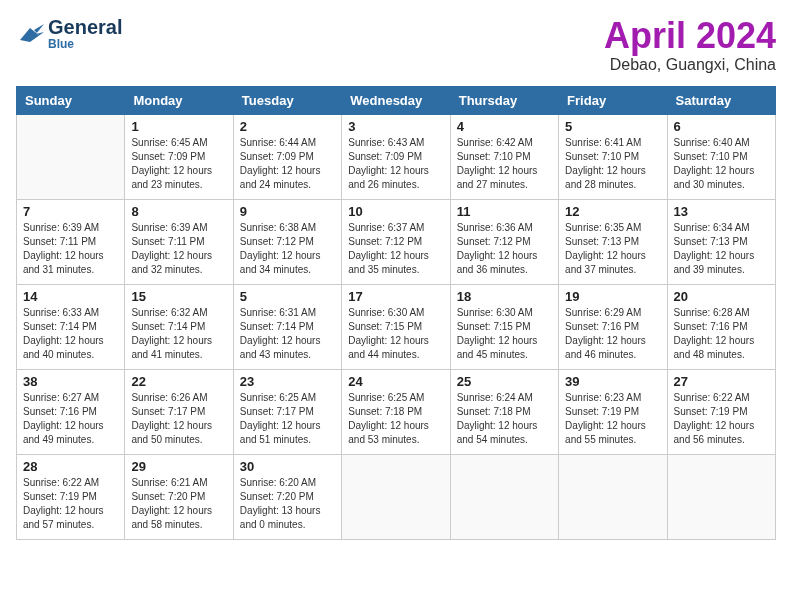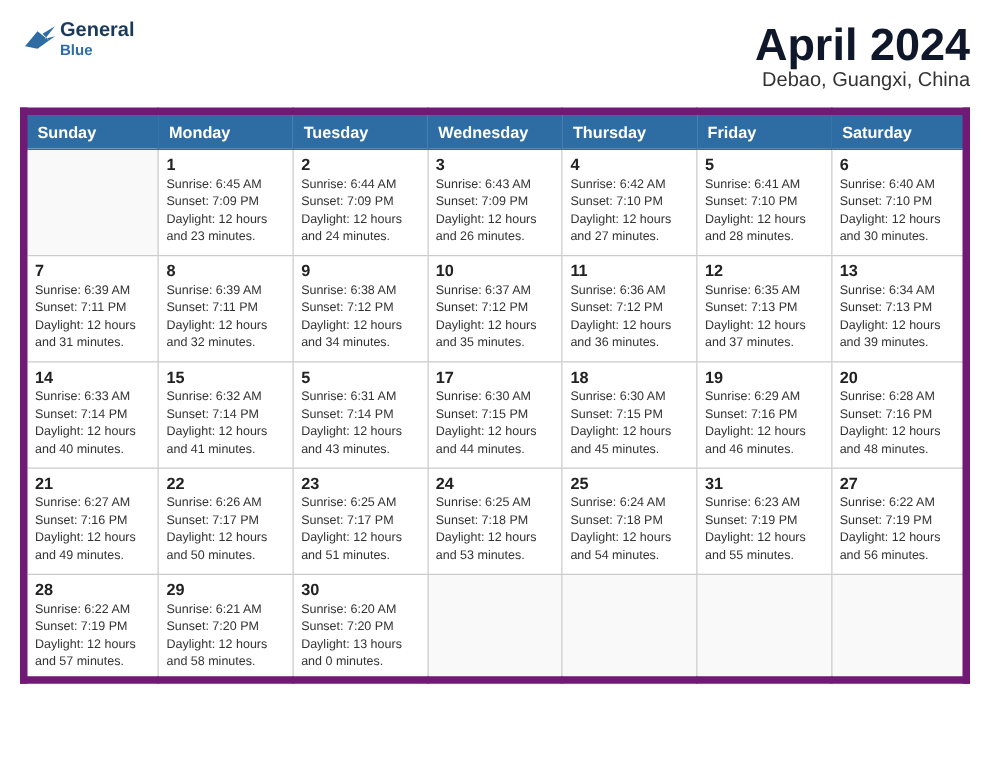--- a/index.html
+++ b/index.html
@@ -24,31 +24,31 @@
     .logo-bird {
       width: 28px;
       height: 24px;
     }
     .title-area {
       text-align: right;
     }
     .month-title {
       font-size: 36px;
       font-weight: bold;
-      color: #0f172a;
+      color: #a21caf;
       line-height: 1.1;
     }
     .location-title {
       font-size: 16px;
       color: #333;
     }
     .calendar-table {
       width: 100%;
       border-collapse: collapse;
-      border: 6px solid #701a75;
+      border: 1px solid #701a75;
     }
     .calendar-table th {
       background-color: #2e6da4;
       color: #fff;
       text-align: left;
       padding: 6px 8px;
       font-size: 13px;
       border: 1px solid #2e6da4;
     }
     .calendar-table td {
@@ -78,21 +78,21 @@
   </style>
 </head>
 <body>
 
 <div class="header-area">
   <div class="logo">
     <svg class="logo-bird" viewBox="0 0 28 24" xmlns="http://www.w3.org/2000/svg">
       <polygon points="4,18 14,6 24,14 18,8 28,2 20,12 28,10 14,20" fill="#2e6da4"></polygon>
     </svg>
     <div>
-      <div style="font-size:16px;font-weight:bold;color:#1a3a5c;line-height:1.1;">General</div>
+      <div style="font-size:20px;font-weight:bold;color:#1a3a5c;line-height:1.1;">General</div>
       <div style="font-size:12px;font-weight:bold;color:#2e6da4;line-height:1.1;">Blue</div>
     </div>
   </div>
   <div class="title-area">
     <div class="month-title">April 2024</div>
     <div class="location-title">Debao, Guangxi, China</div>
   </div>
 </div>
 
 <table class="calendar-table">
@@ -190,41 +190,41 @@
           <div class="day-num">19</div>
           <div class="day-info">Sunrise: 6:29 AM<br>Sunset: 7:16 PM<br>Daylight: 12 hours and 46 minutes.</div>
         </td>
         <td>
           <div class="day-num">20</div>
           <div class="day-info">Sunrise: 6:28 AM<br>Sunset: 7:16 PM<br>Daylight: 12 hours and 48 minutes.</div>
         </td>
       </tr>
       <tr class="week-row">
         <td>
-          <div class="day-num">21</div>
+          <div class="day-num">38</div>
           <div class="day-info">Sunrise: 6:27 AM<br>Sunset: 7:16 PM<br>Daylight: 12 hours and 49 minutes.</div>
         </td>
         <td>
           <div class="day-num">22</div>
           <div class="day-info">Sunrise: 6:26 AM<br>Sunset: 7:17 PM<br>Daylight: 12 hours and 50 minutes.</div>
         </td>
         <td>
           <div class="day-num">23</div>
           <div class="day-info">Sunrise: 6:25 AM<br>Sunset: 7:17 PM<br>Daylight: 12 hours and 51 minutes.</div>
         </td>
         <td>
           <div class="day-num">24</div>
           <div class="day-info">Sunrise: 6:25 AM<br>Sunset: 7:18 PM<br>Daylight: 12 hours and 53 minutes.</div>
         </td>
         <td>
           <div class="day-num">25</div>
           <div class="day-info">Sunrise: 6:24 AM<br>Sunset: 7:18 PM<br>Daylight: 12 hours and 54 minutes.</div>
         </td>
         <td>
-          <div class="day-num">31</div>
+          <div class="day-num">39</div>
           <div class="day-info">Sunrise: 6:23 AM<br>Sunset: 7:19 PM<br>Daylight: 12 hours and 55 minutes.</div>
         </td>
         <td>
           <div class="day-num">27</div>
           <div class="day-info">Sunrise: 6:22 AM<br>Sunset: 7:19 PM<br>Daylight: 12 hours and 56 minutes.</div>
         </td>
       </tr>
       <tr class="week-row">
         <td>
           <div class="day-num">28</div>

